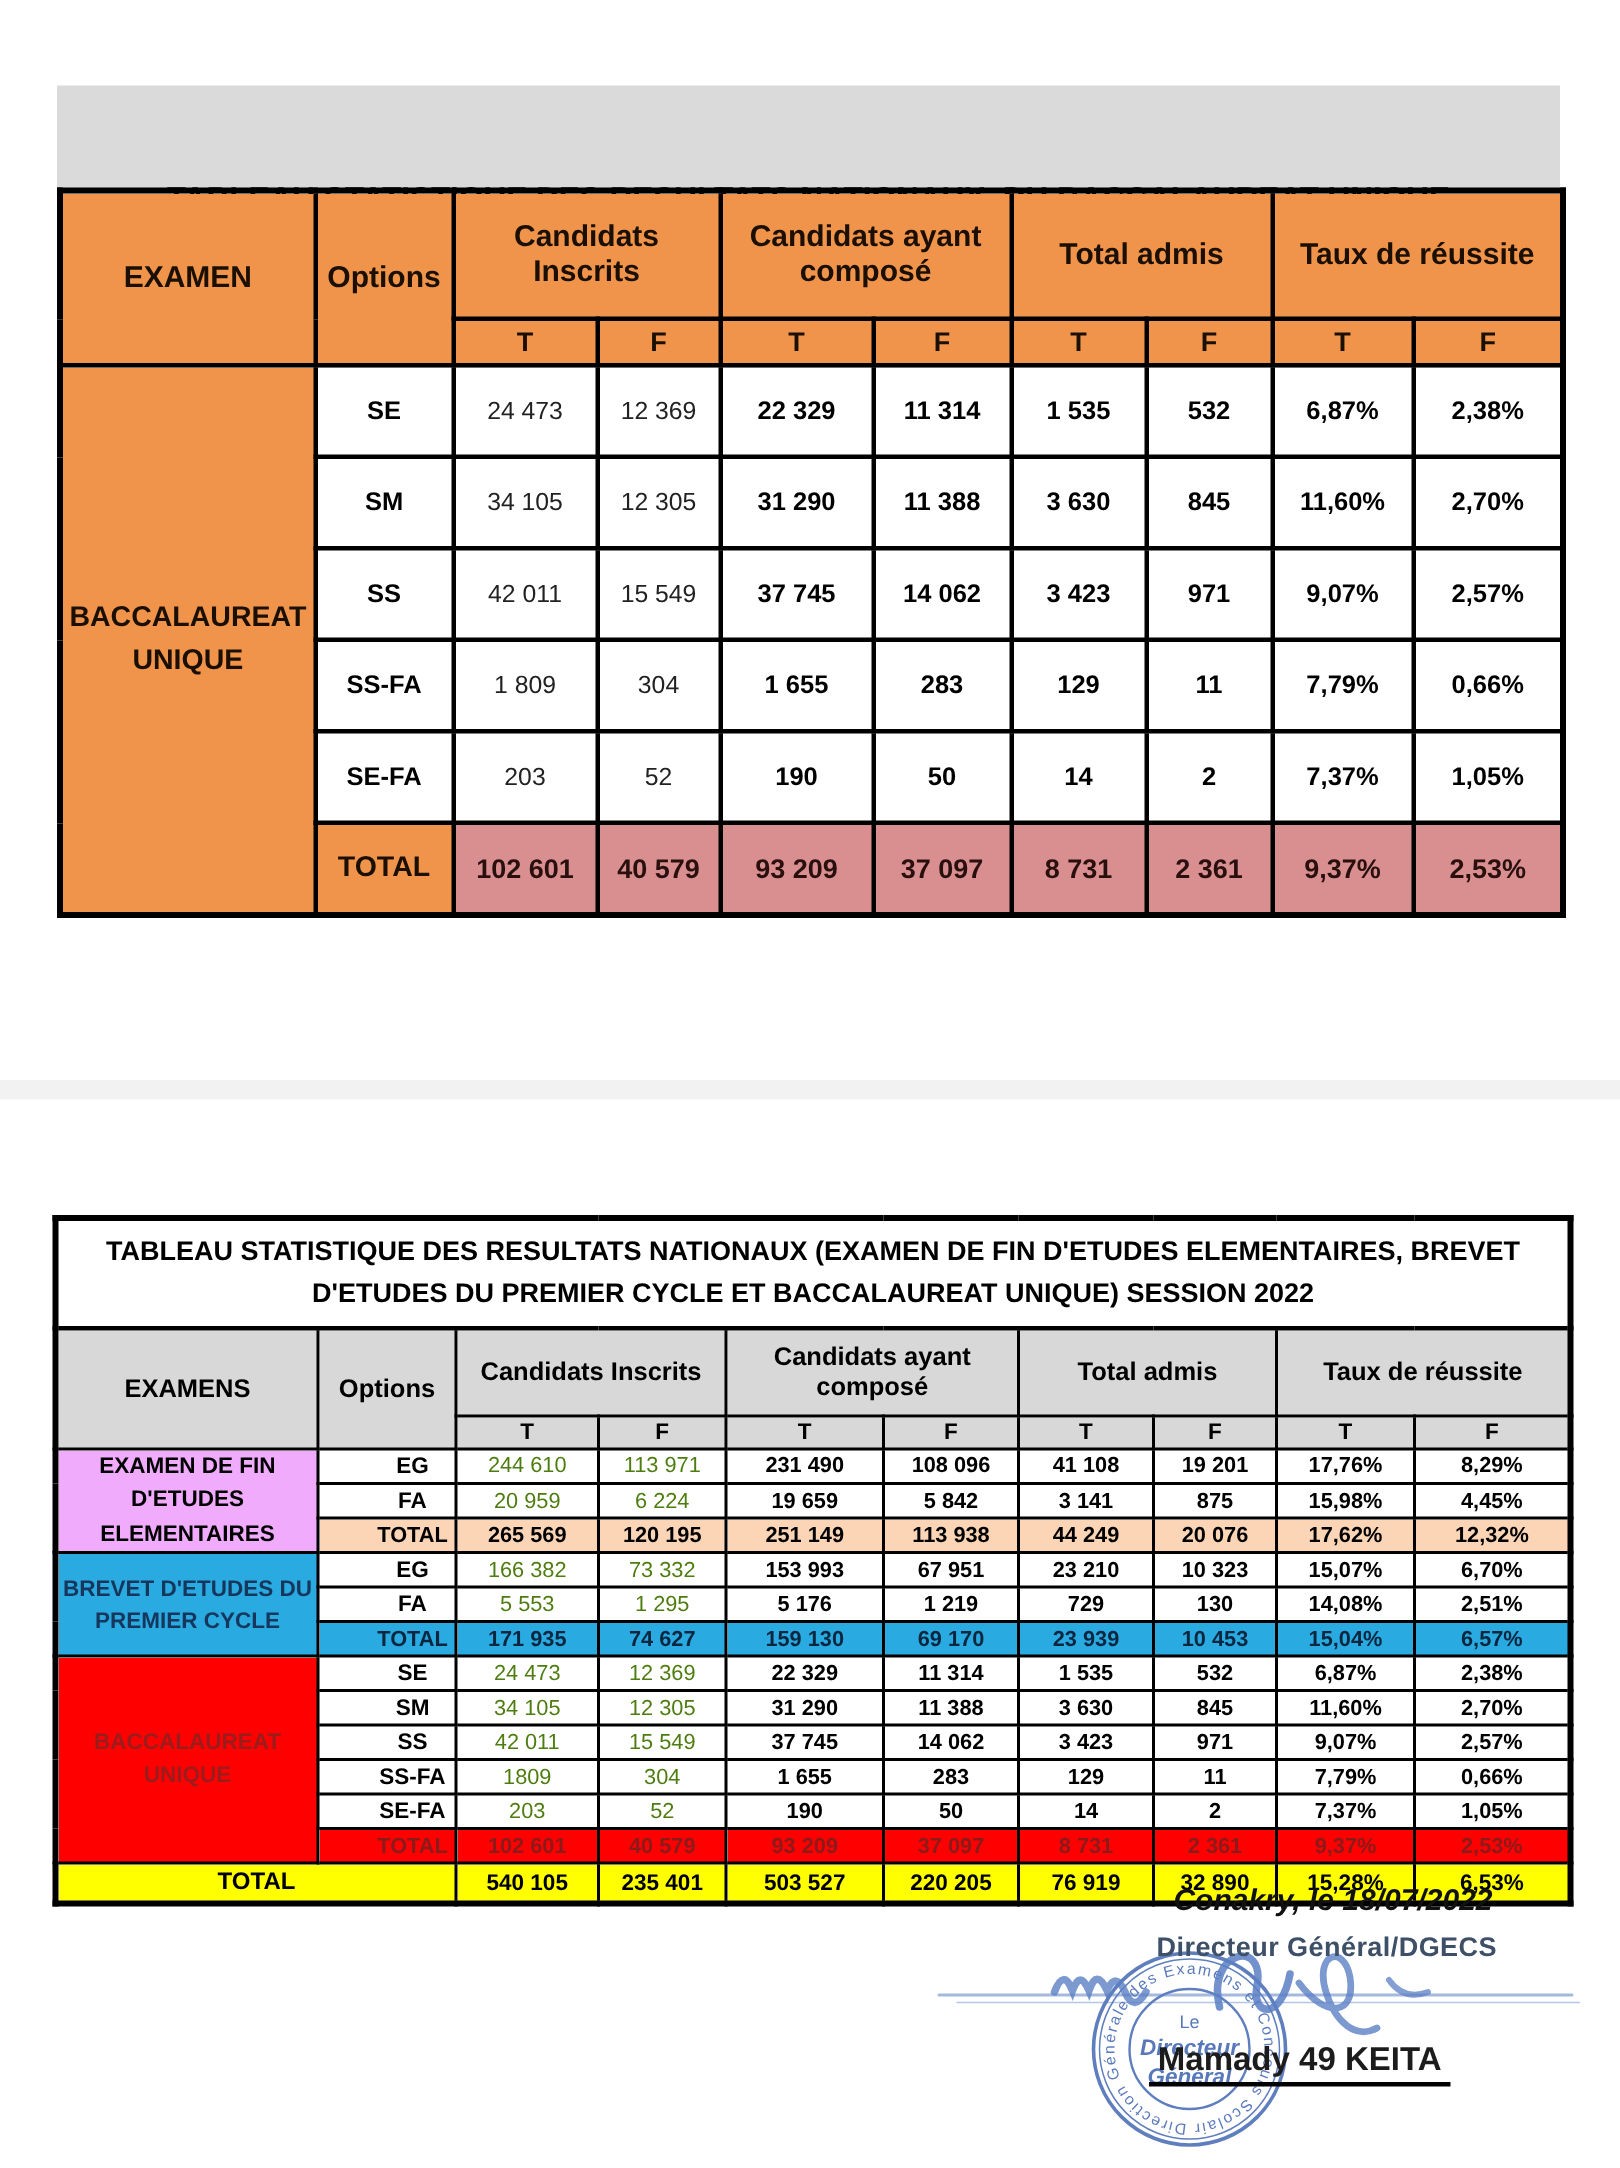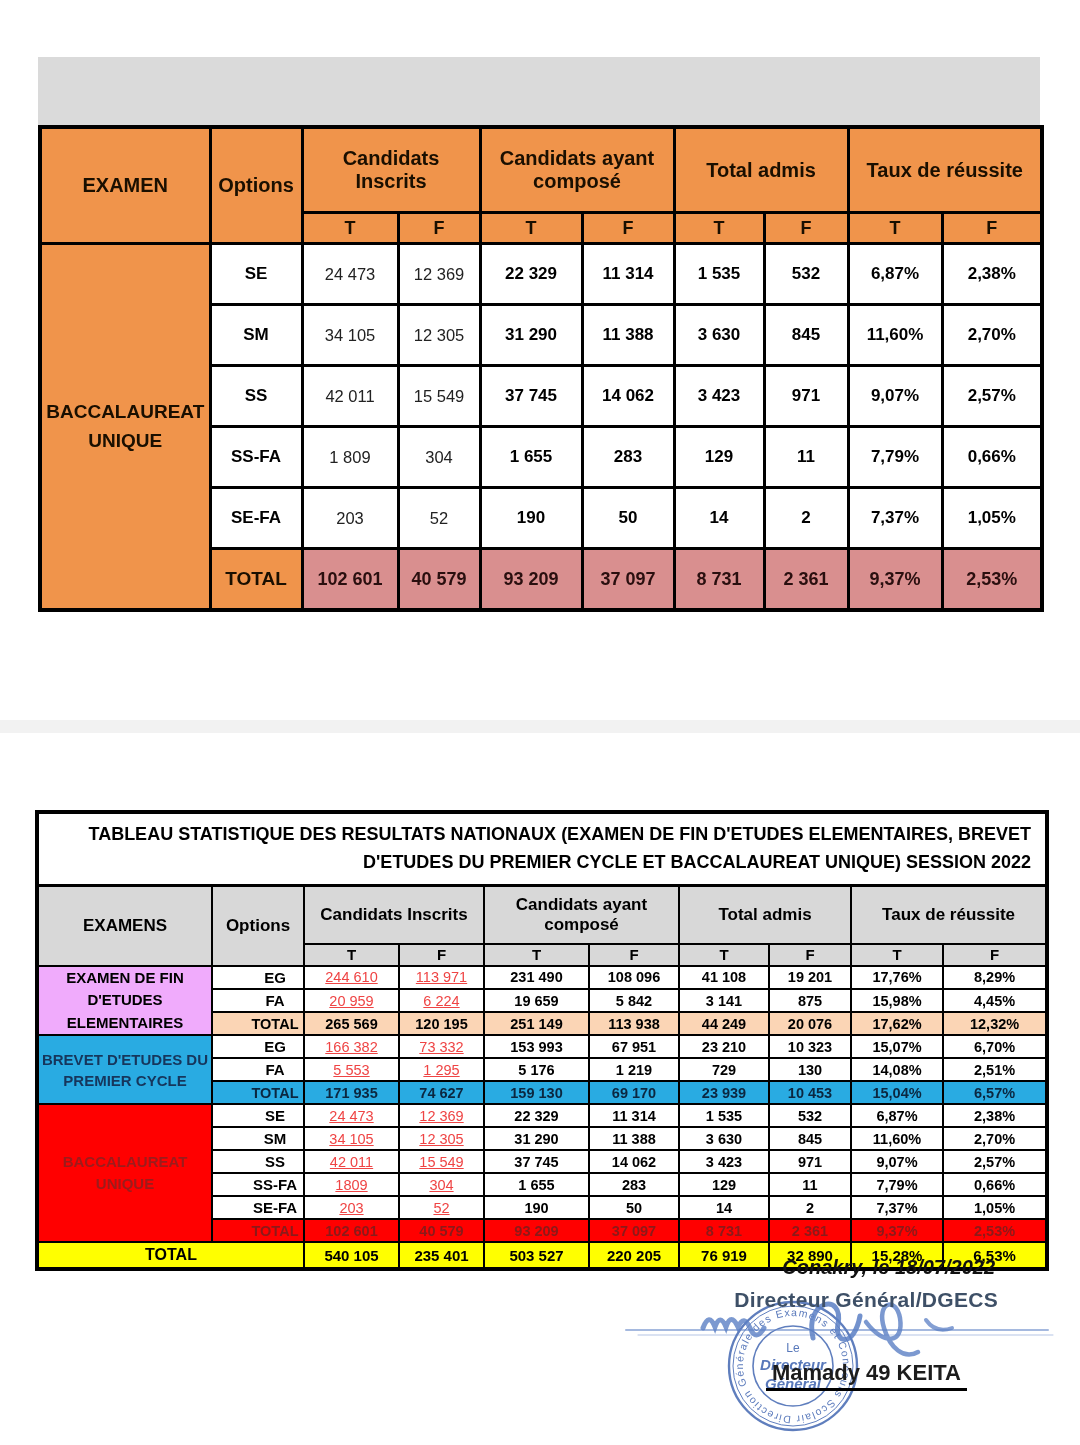--- a/index.html
+++ b/index.html
@@ -23,38 +23,38 @@
   #table1 .t1-option{background:#fff;font-weight:bold;font-size:17px;height:58px;}
   #table1 .t1-option-total{background:#F0944B;font-size:19px;color:#1a0f00;}
   #table1 .t1-data{background:#fff;font-weight:bold;font-size:17px;}
   #table1 .t1-data.reg{font-weight:normal;font-size:16.5px;color:#222;}
   #table1 .t1-total{background:#D98F8F;font-weight:bold;font-size:18px;color:#2a0f0f;}
   
   .page-band{position:absolute;left:0;top:720px;width:1080px;height:13px;background:#F2F2F2;}
   
   #table2{position:absolute;left:35px;top:810px;width:1012px;border:4px solid #000;}
   #table2 th,#table2 td{border:2px solid #000;text-align:center;vertical-align:middle;padding:0 2px;overflow:hidden;}
-  #table2 .t2-title{background:#fff;font-size:18px;font-weight:bold;padding:7px 14px;line-height:1.55;border-bottom:3px solid #000;text-align:right;}
+  #table2 .t2-title{background:#fff;font-size:18px;font-weight:bold;padding:7px 14px;line-height:1.55;border-bottom:3px solid #000;}
   #table2 .t2-head{background:#D8D8D8;font-size:17px;font-weight:bold;height:56px;}
   #table2 .t2-sub{background:#D8D8D8;font-size:15px;font-weight:bold;height:20px;}
   #table2 td,#table2 .t2-opt{height:21px;}
   #table2 .t2-opt{background:#fff;font-weight:bold;font-size:15px;padding-left:36px;}
   #table2 .t2-data{background:#fff;font-weight:bold;font-size:14.5px;}
-  #table2 .t2-data.reg{font-weight:normal;color:#ef4444;text-decoration:underline;}
+  #table2 .t2-data.reg{font-weight:normal;color:#4d7c0f;}
   #table2 .lab-efee{background:#f0abfc;font-weight:bold;font-size:15px;line-height:1.5;}
   #table2 .lab-bepc{background:#29ABE2;color:#16365C;font-weight:bold;font-size:15px;line-height:1.4;}
   #table2 .lab-bac{background:#FF0000;color:#9B1C1C;font-weight:bold;font-size:15px;line-height:1.5;}
   #table2 .opt-efee,#table2 .tot-efee{background:#FBD5B5;font-weight:bold;font-size:14.5px;}
   #table2 .opt-bepc,#table2 .tot-bepc{background:#29ABE2;color:#0B2740;font-weight:bold;font-size:14.5px;}
   #table2 .opt-bac,#table2 .tot-bac{background:#FF0000;color:#8B1A1A;font-weight:bold;font-size:14.5px;}
   #table2 .grand-lab{background:#FFFF00;font-weight:bold;font-size:16px;height:24px;}
   #table2 .grand{background:#FFFF00;font-weight:bold;font-size:15px;}
   
   .place-date{position:absolute;right:85px;top:1256px;font-size:20px;font-weight:bold;font-style:italic;color:#111;z-index:5;margin-left:48px;}
-  .sig-title{position:absolute;right:82px;top:1288px;font-size:21px;font-weight:bold;color:#3E5067;letter-spacing:.3px;z-index:5;}
+  .sig-title{position:absolute;right:82px;top:1288px;font-size:18px;font-weight:bold;color:#3E5067;letter-spacing:.3px;z-index:5;}
   .sig-name{position:absolute;right:113px;top:1360px;font-size:22px;font-weight:bold;color:#1c1c1c;border-bottom:3px solid #000;padding:0 6px 2px 6px;z-index:5;}
   .stamp-svg{position:absolute;left:700px;top:1286px;z-index:1;}
   .sign-svg{position:absolute;left:608px;top:1294px;z-index:2;}
 </style>
 </head>
 <body>
 
 <div class="t1-title">
   <div>TABLEAU STATISTIQUE DES RESULTATS NATIONAUX  DU BACCALAUREAT UNIQUE</div>
   <div>SESSION 2022</div>

